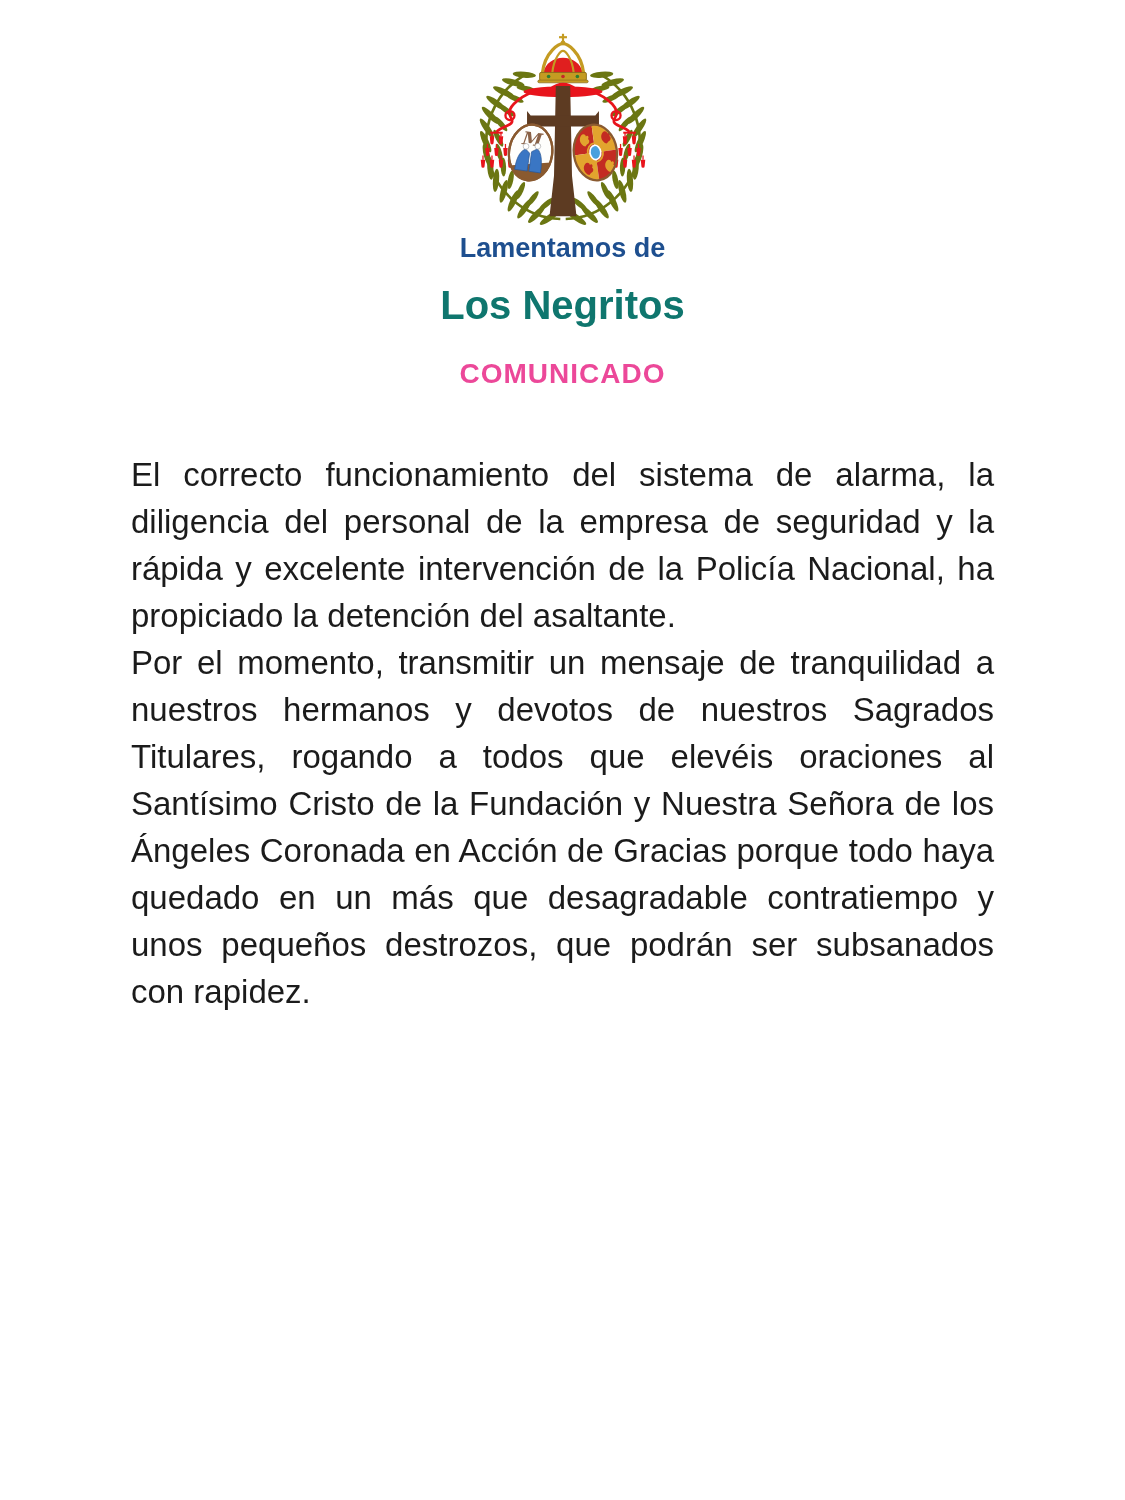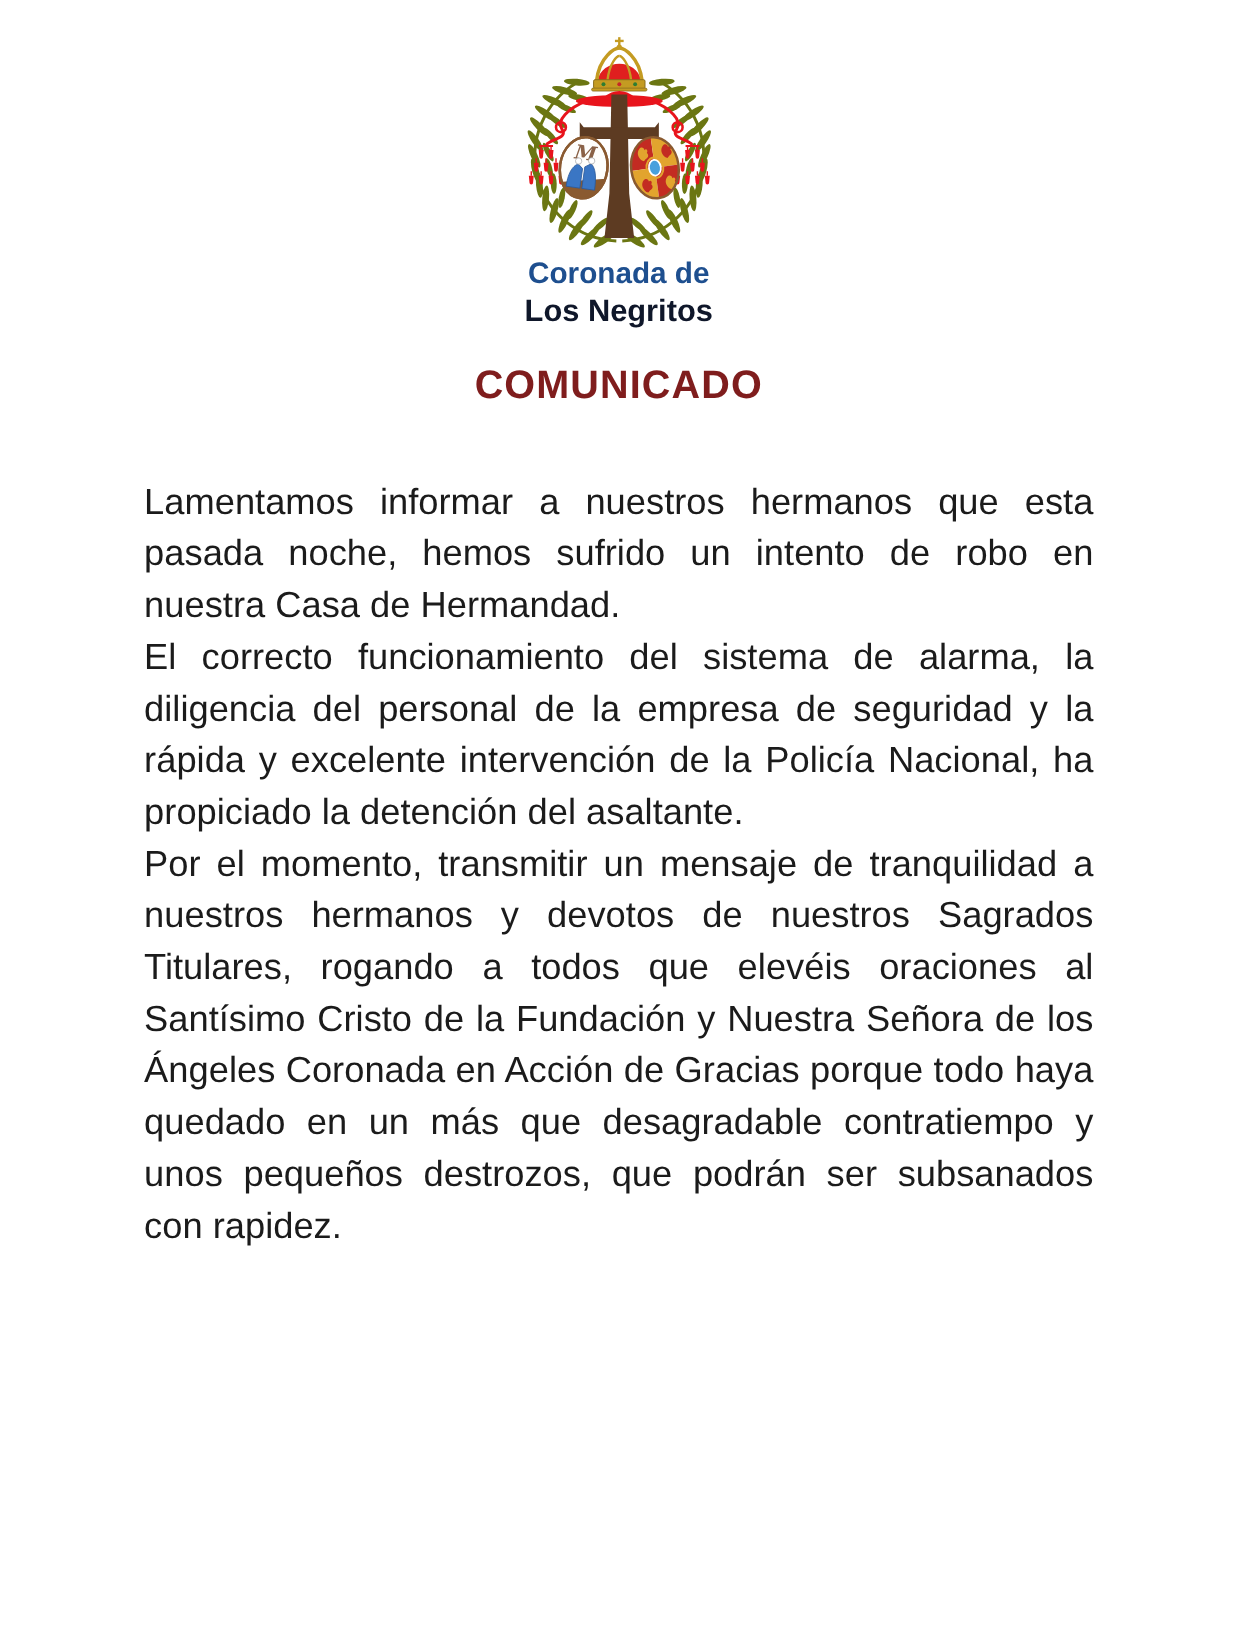--- a/index.html
+++ b/index.html
@@ -13,30 +13,30 @@
 
   
   .masthead { padding-top:32px; text-align:center; }
   .crest-svg { display:block; margin:0 auto; width:216px; height:196px; }
   .brand-line1 {
     margin-top:6px;
     font-size:27px; font-weight:bold; color:#1e4f8f;
     line-height:1.1;
   }
   .brand-line2 {
-    margin-top:4px;
-    font-size:28px; font-weight:bold; color:#0f172a;
+    margin-top:19px;
+    font-size:40px; font-weight:bold; color:#0f766e;
     line-height:1.1;
   }
 
   
   .doc-title {
     margin:32px 0 0 0;
     text-align:center;
-    font-size:36px; font-weight:bold; color:#7f1d1d;
+    font-size:28px; font-weight:bold; color:#ec4899;
     letter-spacing:1px;
     line-height:1.1;
   }
 
   
   .doc-body {
     width:863px;
     margin:62px auto 0 auto;
   }
   .doc-body p {
@@ -209,25 +209,24 @@
           <path transform="translate(12,-16)" d="M0,7 C-4,3 -4,-2 -1,-5 C1,-7 4,-6 4,-3 C6,-5 8,-2 6,0 C8,2 7,5 4,6 L2,8 Z" fill="#c32b22"></path>
           <path transform="translate(-12,16)" d="M0,7 C-4,3 -4,-2 -1,-5 C1,-7 4,-6 4,-3 C6,-5 8,-2 6,0 C8,2 7,5 4,6 L2,8 Z" fill="#c32b22"></path>
           <path transform="translate(12,16)" d="M0,7 C-4,3 -4,-2 -1,-5 C1,-7 4,-6 4,-3 C6,-5 8,-2 6,0 C8,2 7,5 4,6 L2,8 Z" fill="#e2a42e"></path>
           <ellipse rx="8.5" ry="10.5" fill="none" stroke="#e2a42e" stroke-width="2"></ellipse>
           <ellipse rx="6" ry="8" fill="#49a0dd" stroke="#ffffff" stroke-width="1.8"></ellipse>
         </g>
         <ellipse rx="24" ry="31" fill="none" stroke="#8a5a30" stroke-width="2.5"></ellipse>
       </g>
     </svg>
 
-    <div class="brand-line1">Coronada de</div>
+    <div class="brand-line1">Lamentamos de</div>
     <div class="brand-line2">Los Negritos</div>
   </header>
 
   <h1 class="doc-title">COMUNICADO</h1>
 
   <main class="doc-body">
-    <p>Lamentamos informar a nuestros hermanos que esta pasada noche, hemos sufrido un intento de robo en nuestra Casa de Hermandad.</p>
     <p>El correcto funcionamiento del sistema de alarma, la diligencia del personal de la empresa de seguridad y la rápida y excelente intervención de la Policía Nacional, ha propiciado la detención del asaltante.</p>
     <p>Por el momento, transmitir un mensaje de tranquilidad a nuestros hermanos y devotos de nuestros Sagrados Titulares, rogando a todos que elevéis oraciones al Santísimo Cristo de la Fundación y Nuestra Señora de los Ángeles Coronada en Acción de Gracias porque todo haya quedado en un más que desagradable contratiempo y unos pequeños destrozos, que podrán ser subsanados con rapidez.</p>
   </main>
 
 </div>
 
 </body></html>

